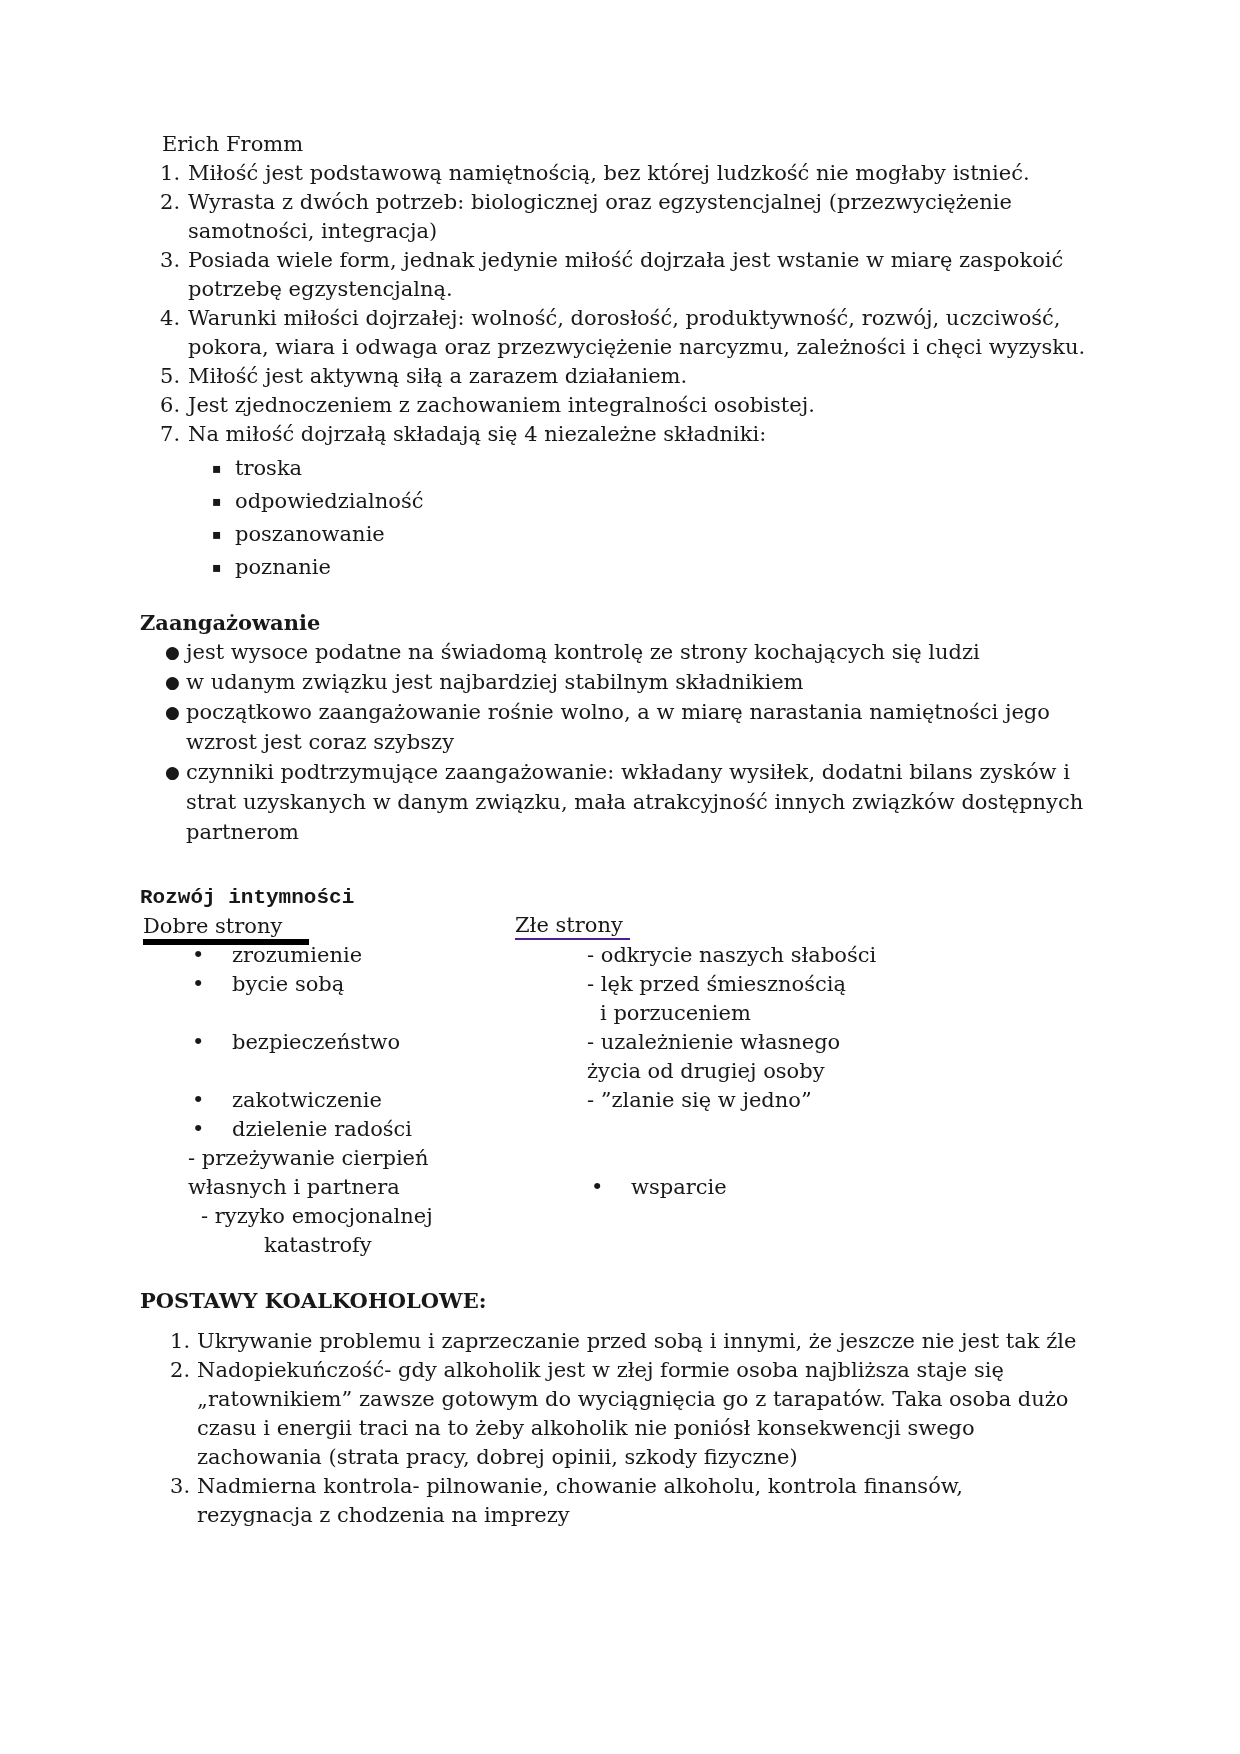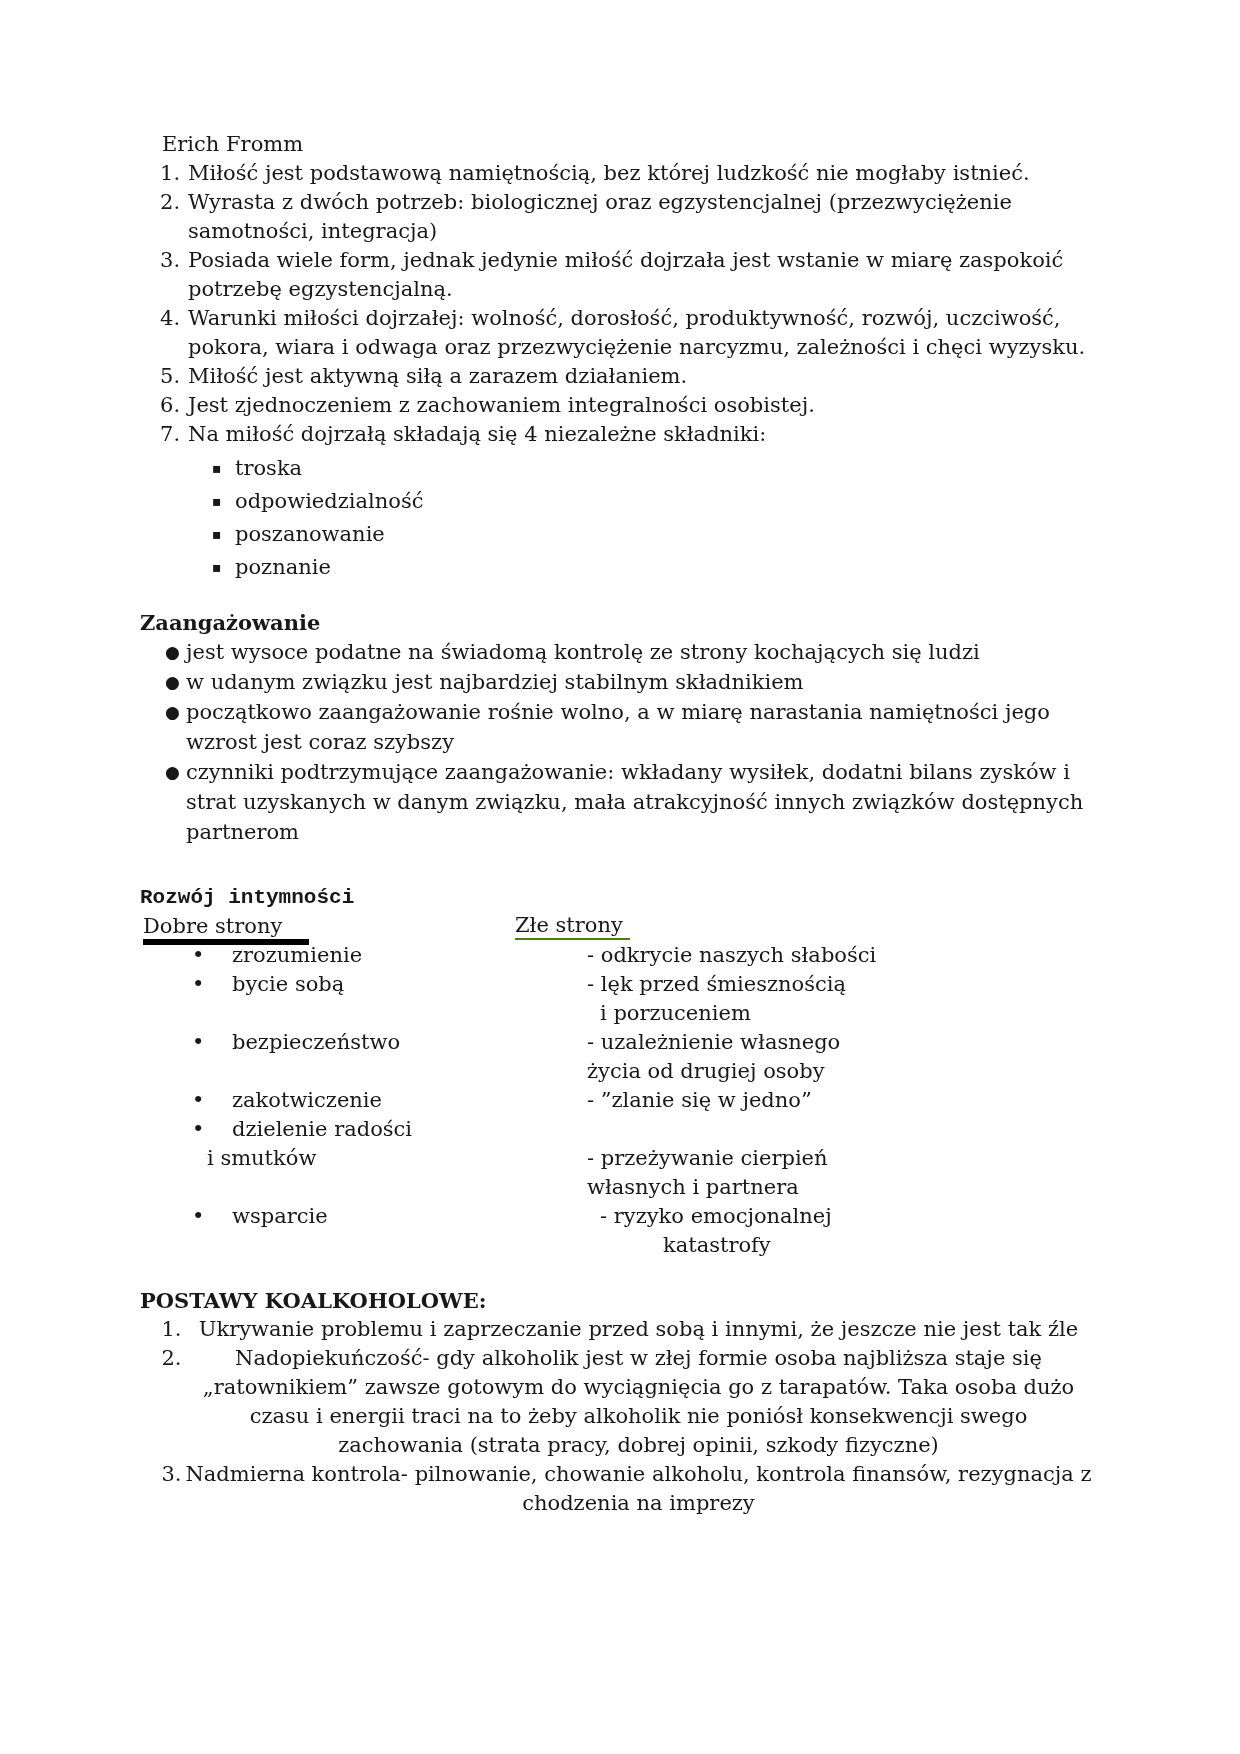--- a/index.html
+++ b/index.html
@@ -33,30 +33,30 @@
 
   
   .dot-list{margin:0 0 0 25px;padding:0;list-style:none;line-height:30px;}
   .dot-item{display:flex;}
   .dot-marker{flex:0 0 21px;font-size:17px;}
   .dot-text{flex:1;}
 
   
   .col-headers{position:relative;height:29px;}
   .col-header-left{display:inline-block;margin-left:3px;border-bottom:6px solid #000000;padding-right:27px;line-height:26px;}
-  .col-header-right{position:absolute;left:375px;top:0;border-bottom:2px solid #4d7c0f;padding-right:7px;line-height:26px;}
+  .col-header-right{position:absolute;left:375px;top:0;border-bottom:2px solid #4c1d95;padding-right:7px;line-height:26px;}
   .cmp-grid{display:grid;grid-template-columns:399px 1fr;margin-left:48px;}
   .cl{display:flex;}
   .cl .sm-dot{flex:0 0 40px;padding-left:4px;}
   .cl.cont{padding-left:19px;}
   .cr.indent{padding-left:76px;}
   .cr.indent-sm{padding-left:13px;}
 
   
-  .post-list{margin:0;padding:0;list-style:none;counter-reset:pnum;text-align:center;}
+  .post-list{margin:12px;padding:0;list-style:none;counter-reset:pnum;}
   .post-item{display:flex;margin-left:18px;counter-increment:pnum;}
   .post-marker{flex:0 0 27px;}
   .post-marker::before{content:counter(pnum) ".";}
   .post-text{flex:1;}
 </style>
 </head>
 <body>
 
 <div class="content">
 
@@ -170,21 +170,20 @@
         <span>zakotwiczenie</span>
       </div>
     <div class="cr">- ”zlanie się w jedno”</div>
 
     <div class="cl">
         <span class="sm-dot">•</span>
         <span>dzielenie radości</span>
       </div>
     <div class="cr"></div>
 
-    <div class="cl cont">i smutków</div>
     <div class="cr">- przeżywanie cierpień</div>
 
     <div class="cl"></div>
     <div class="cr">własnych i partnera</div>
 
     <div class="cl">
         <span class="sm-dot">•</span>
         <span>wsparcie</span>
       </div>
     <div class="cr indent-sm">- ryzyko emocjonalnej</div>

